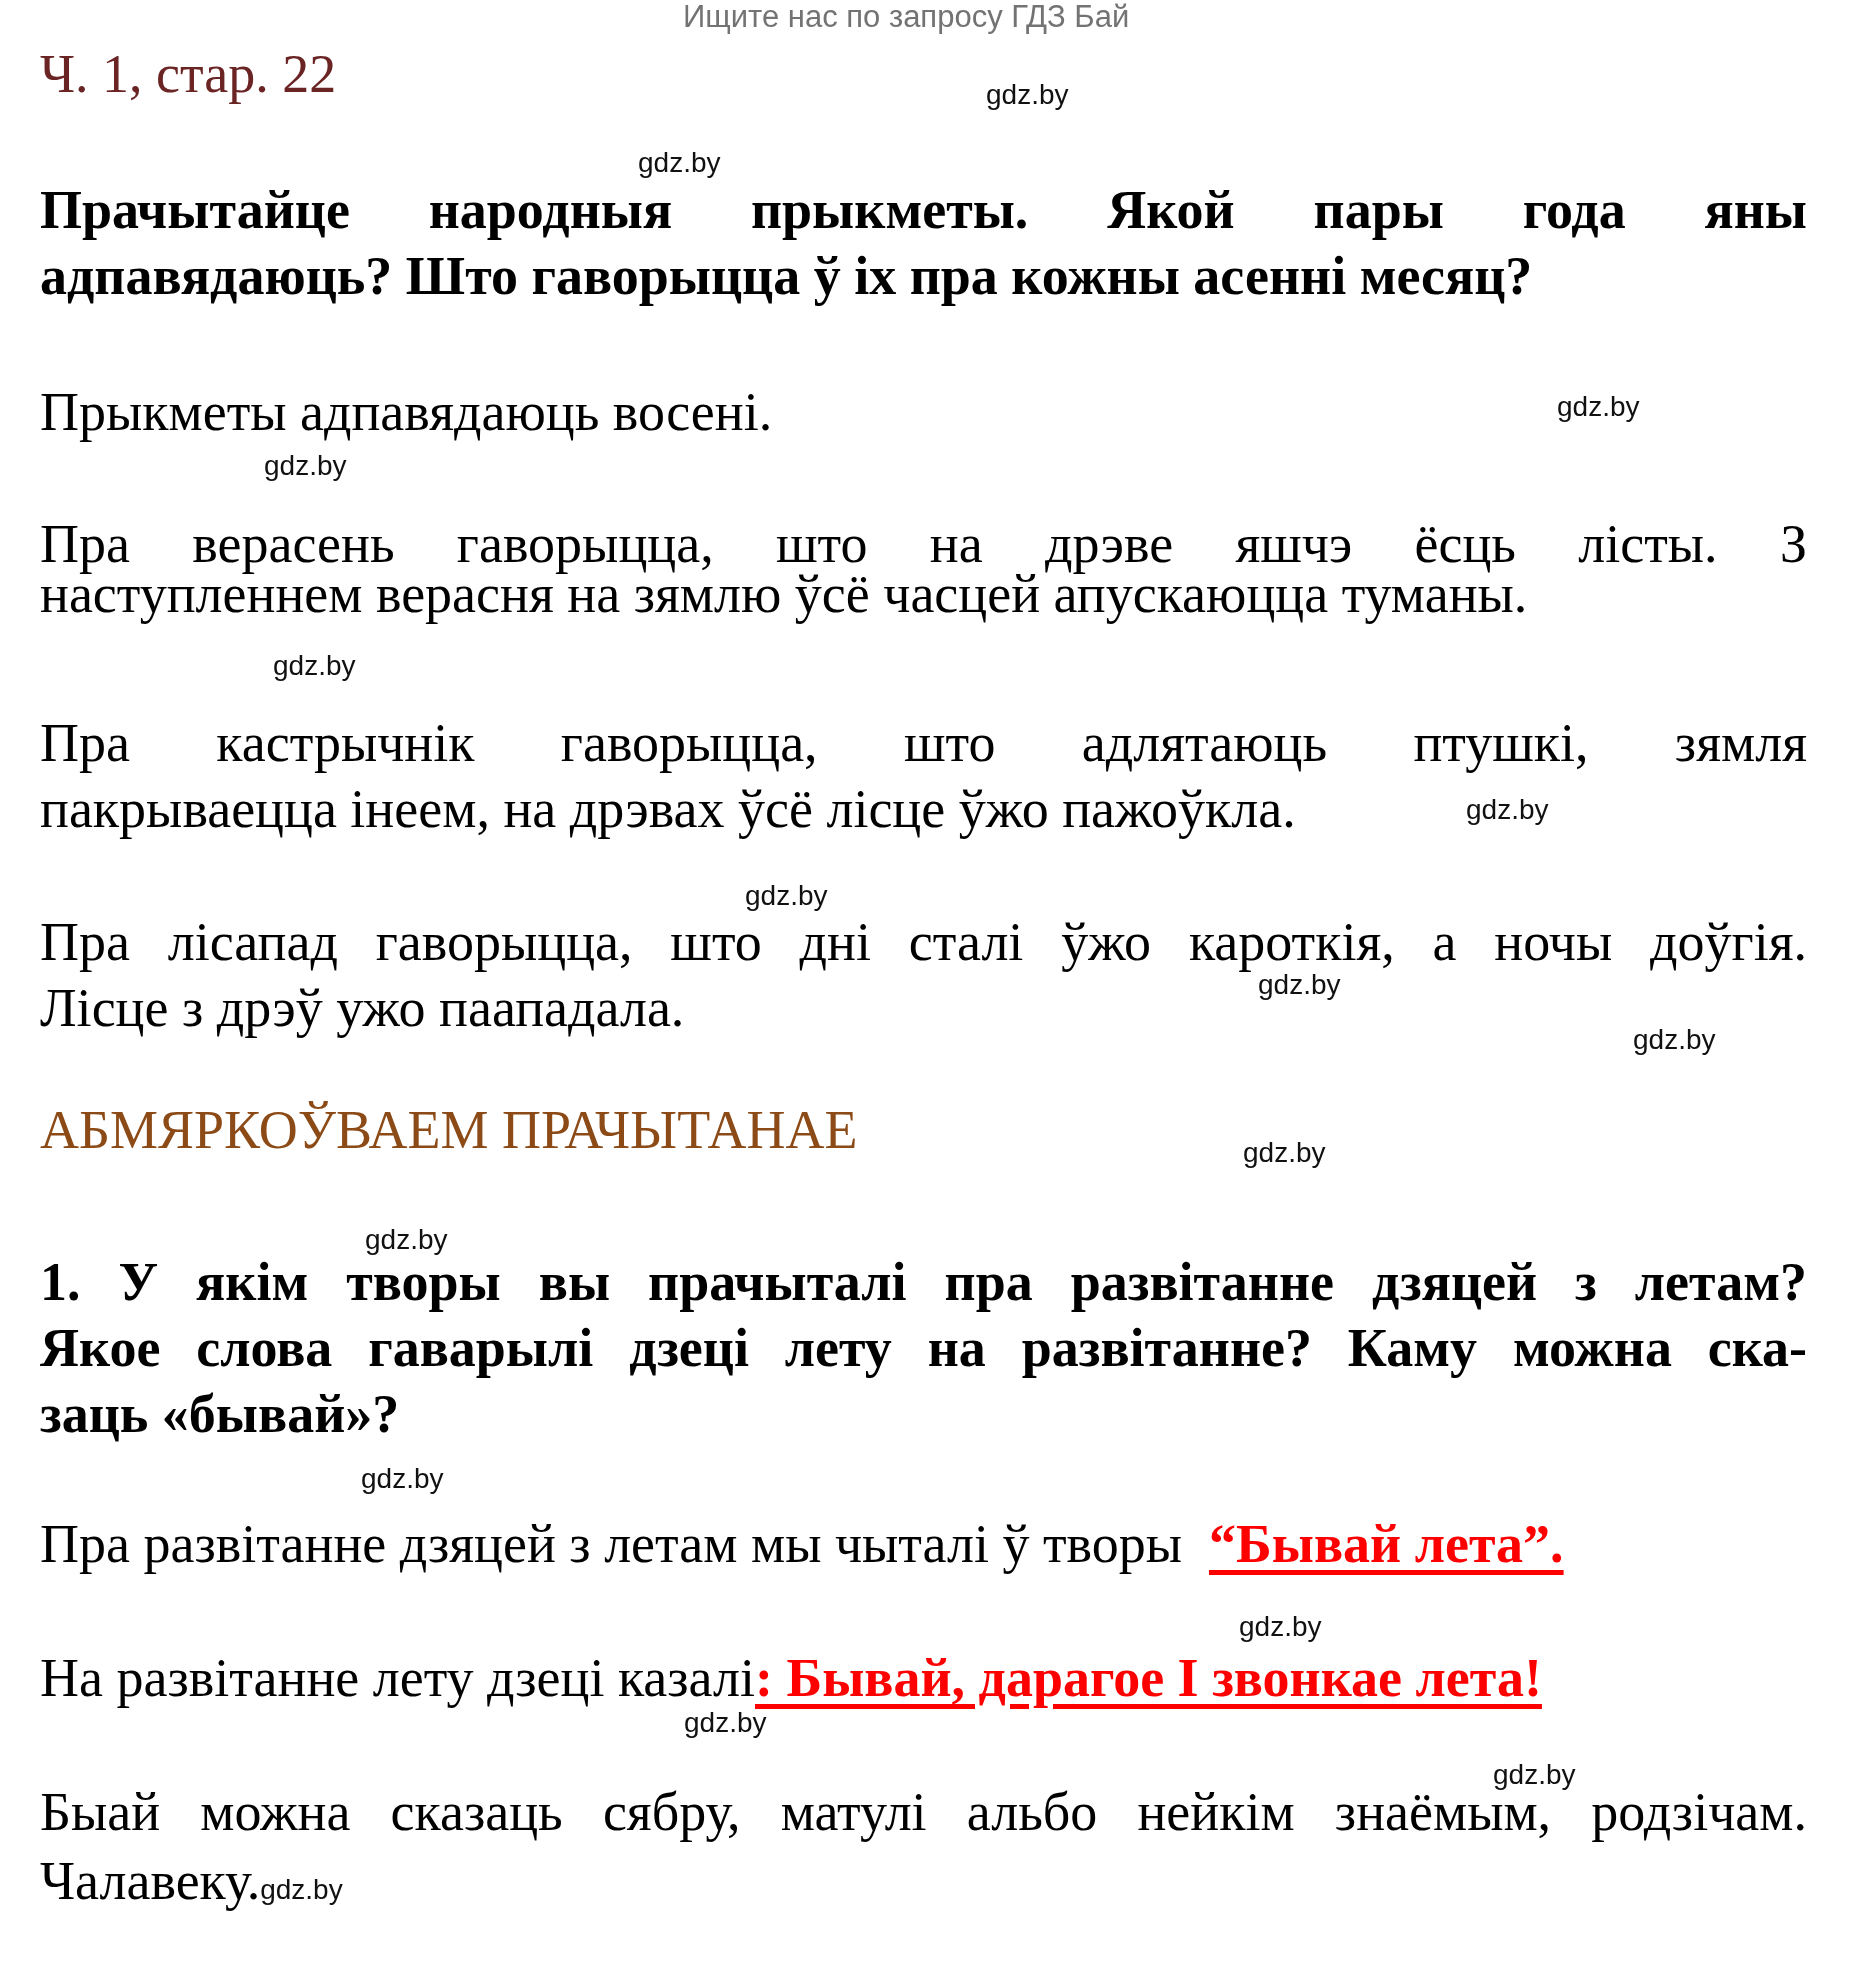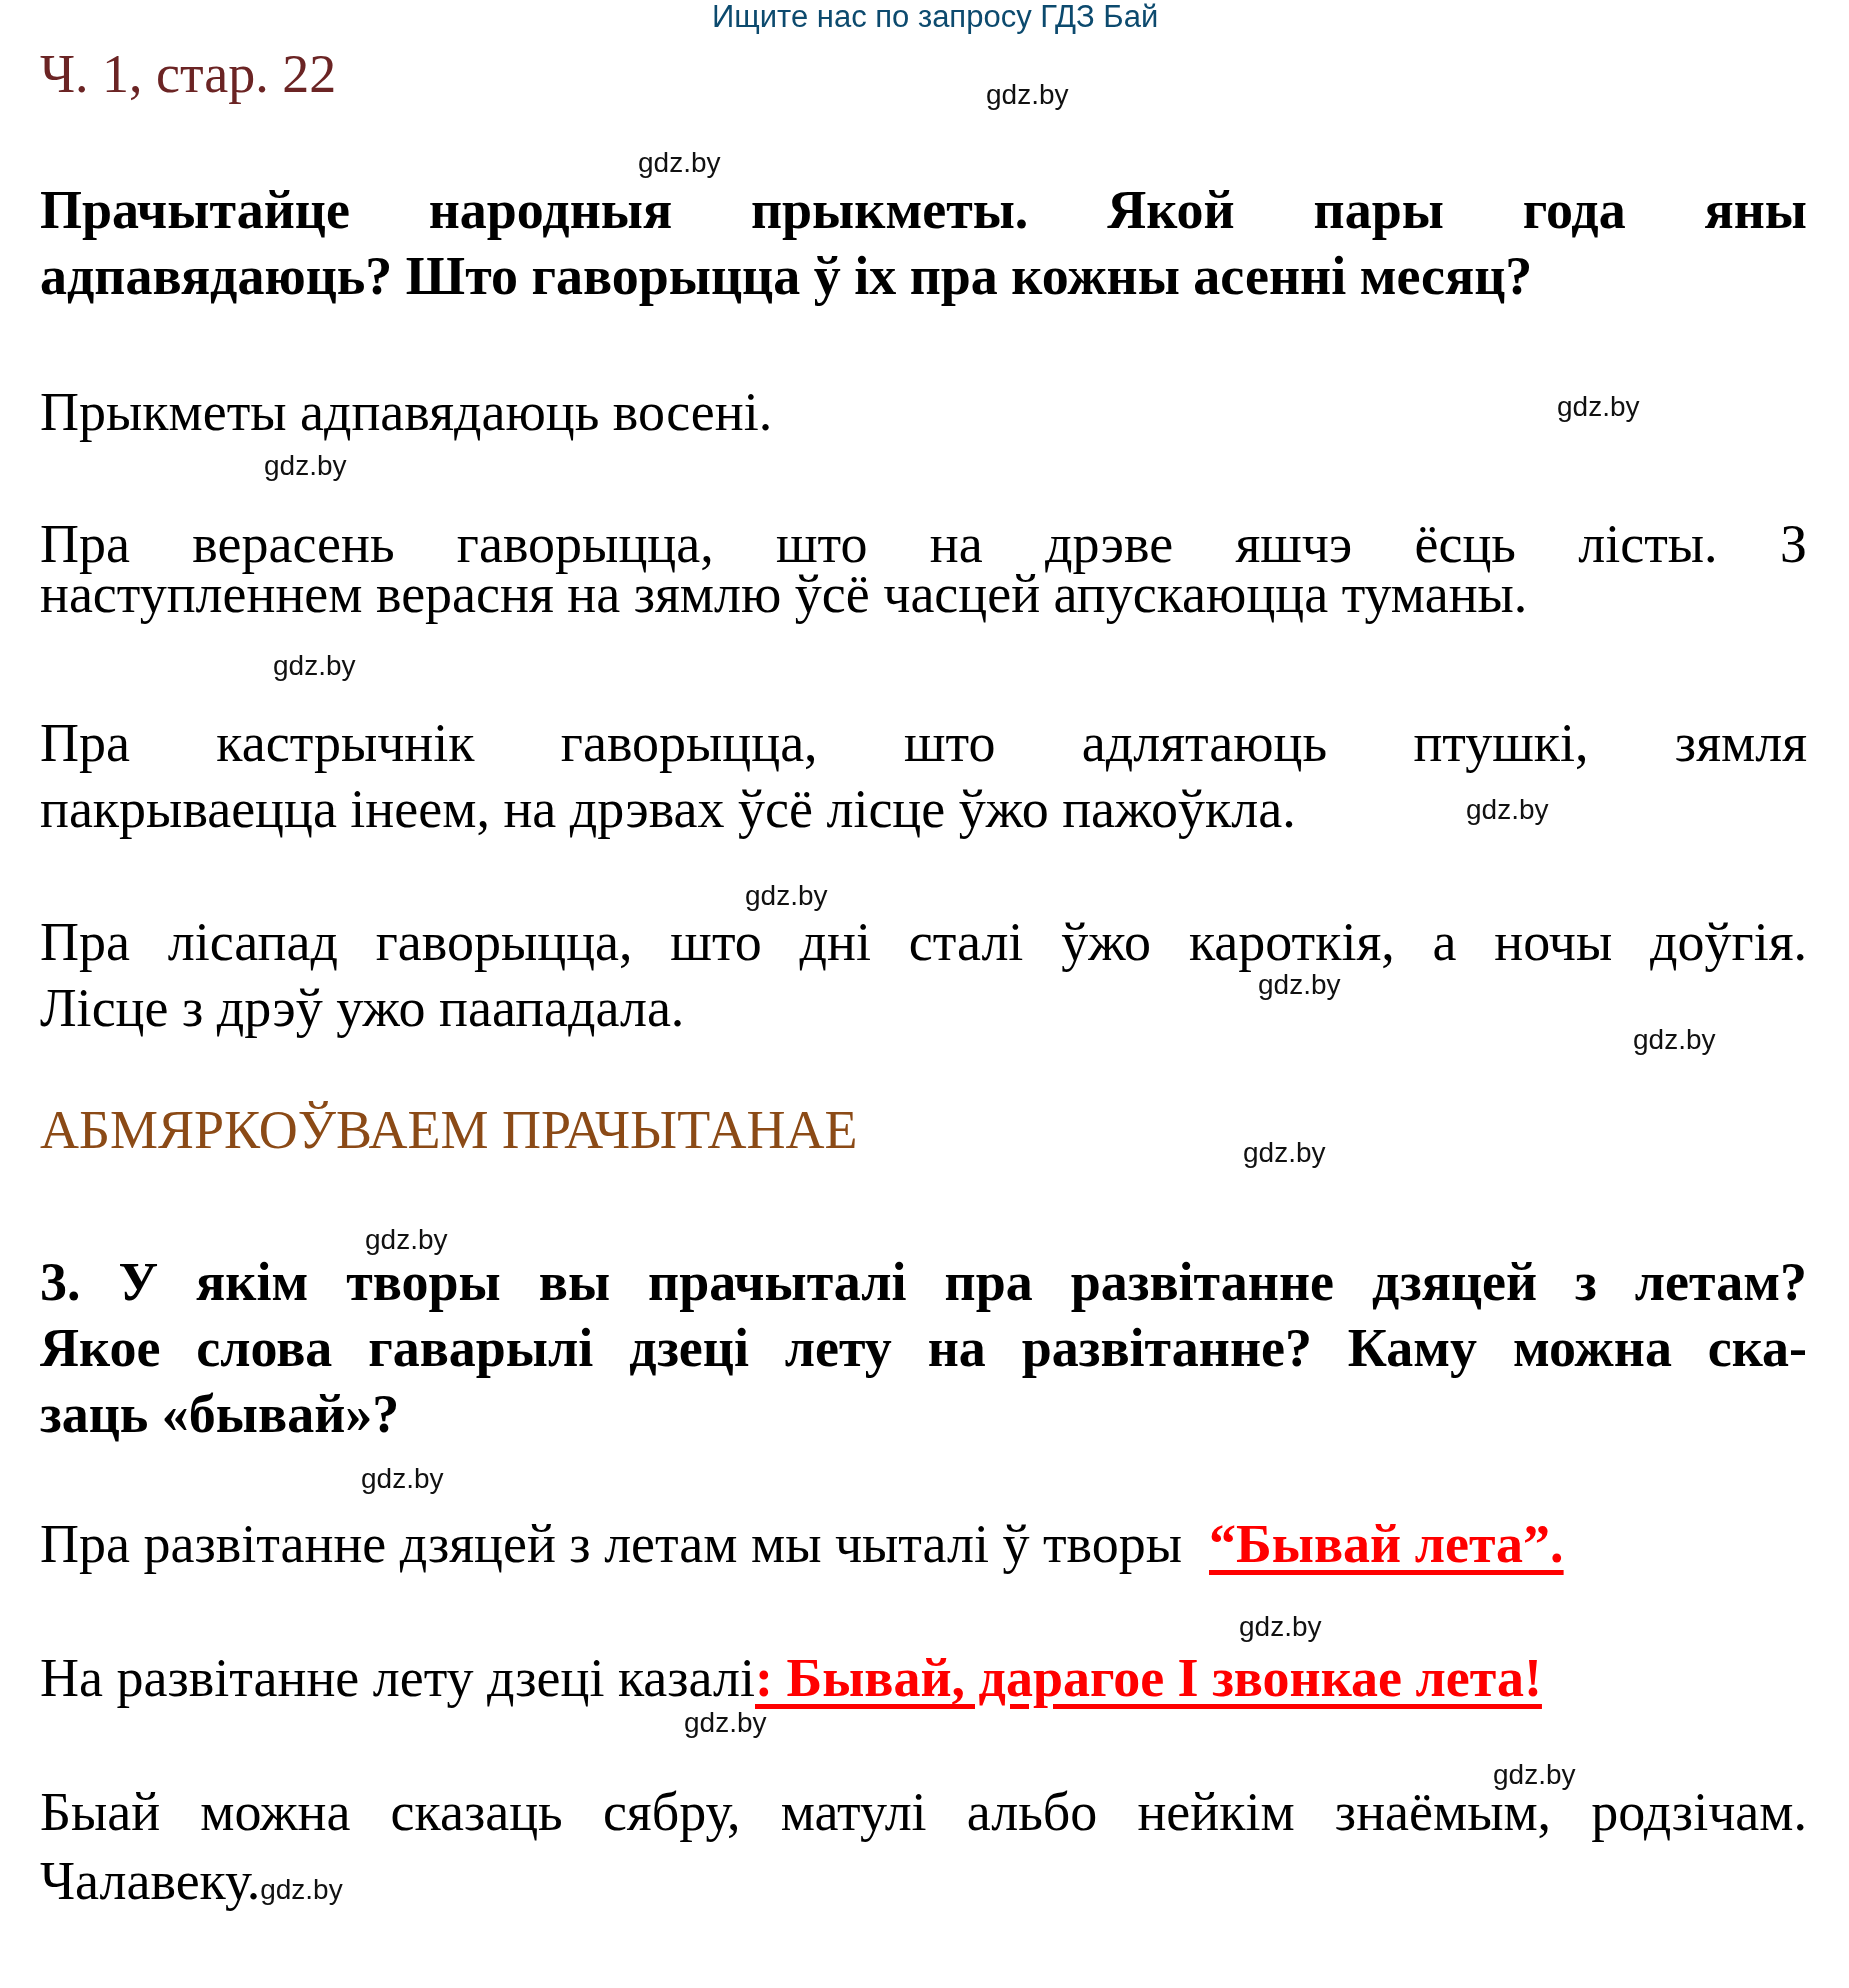--- a/index.html
+++ b/index.html
@@ -1,18 +1,18 @@
 <!DOCTYPE html>
 <html><head>
 <meta charset="utf-8">
 <style>
   html, body { margin: 0; padding: 0; background: #ffffff; }
   body { width: 1849px; height: 1988px; position: relative; overflow: hidden; }
   .abs { position: absolute; white-space: nowrap; }
-  .banner { font-family: "Liberation Sans", sans-serif; font-size: 31px; color: #0c4a6e; left: 683px; top: 0px; line-height: 34px; margin-left: 29px; }
+  .banner { font-family: "Liberation Sans", sans-serif; font-size: 31px; color: #737373; left: 683px; top: 0px; line-height: 34px; }
   .title { font-family: "Liberation Serif", serif; font-weight: normal; font-size: 54px; color: #6b2424; left: 40px; top: 44px; line-height: 60px; }
   .wm { font-family: "Liberation Sans", sans-serif; font-size: 28px; color: #111111; line-height: 30px; }
   .q { font-family: "Liberation Serif", serif; font-weight: bold; font-size: 54px; color: #000; line-height: 60px; left: 40px; }
   .p { font-family: "Liberation Serif", serif; font-size: 54px; color: #000; line-height: 60px; left: 40px; }
   .just { width: 1767px; text-align: justify; text-align-last: justify; white-space: normal; }
   .heading { font-family: "Liberation Serif", serif; font-size: 54px; color: #8b4a16; left: 40px; top: 1100px; line-height: 60px; }
   .red { font-family: "Liberation Serif", serif; font-weight: bold; color: #ff0000; text-decoration: underline; text-decoration-thickness: 5px; text-underline-offset: 8px; }
   .footer { font-family: "Liberation Sans", sans-serif; font-size: 31px; color: #4b1a8a; left: 715px; top: 1998px; line-height: 36px; word-spacing: 4px; }
 </style>
 </head>
@@ -42,21 +42,21 @@
 <div class="abs wm" style="left:745px; top:881px;">gdz.by</div>
 <div class="abs p just" style="top:912px;">Пра лісапад гаворыцца, што дні сталі ўжо кароткія, а ночы доўгія.</div>
 <div class="abs wm" style="left:1258px; top:970px;">gdz.by</div>
 <div class="abs p" style="top:978px;text-align:center;">Лісце з дрэў ужо паападала.</div>
 <div class="abs wm" style="left:1633px; top:1025px;">gdz.by</div>
 
 <div class="abs heading">АБМЯРКОЎВАЕМ ПРАЧЫТАНАЕ</div>
 <div class="abs wm" style="left:1243px; top:1138px;">gdz.by</div>
 
 <div class="abs wm" style="left:365px; top:1225px;">gdz.by</div>
-<div class="abs q just" style="top:1252px;">3. У якім творы вы прачыталі пра развітанне дзяцей з летам?</div>
+<div class="abs q just" style="top:1252px;">1. У якім творы вы прачыталі пра развітанне дзяцей з летам?</div>
 <div class="abs q just" style="top:1318px;">Якое слова гаварылі дзеці лету на развітанне? Каму можна ска-</div>
 <div class="abs q" style="top:1384px;">заць «бывай»?</div>
 <div class="abs wm" style="left:361px; top:1464px;">gdz.by</div>
 
 <div class="abs p" style="top:1514px;">
   <span>Пра развітанне дзяцей з летам мы чыталі ў творы</span>&nbsp;&nbsp;<span class="red">“Бывай лета”.</span>
 </div>
 <div class="abs wm" style="left:1239px; top:1612px;">gdz.by</div>
 
 <div class="abs p" style="top:1648px;">

